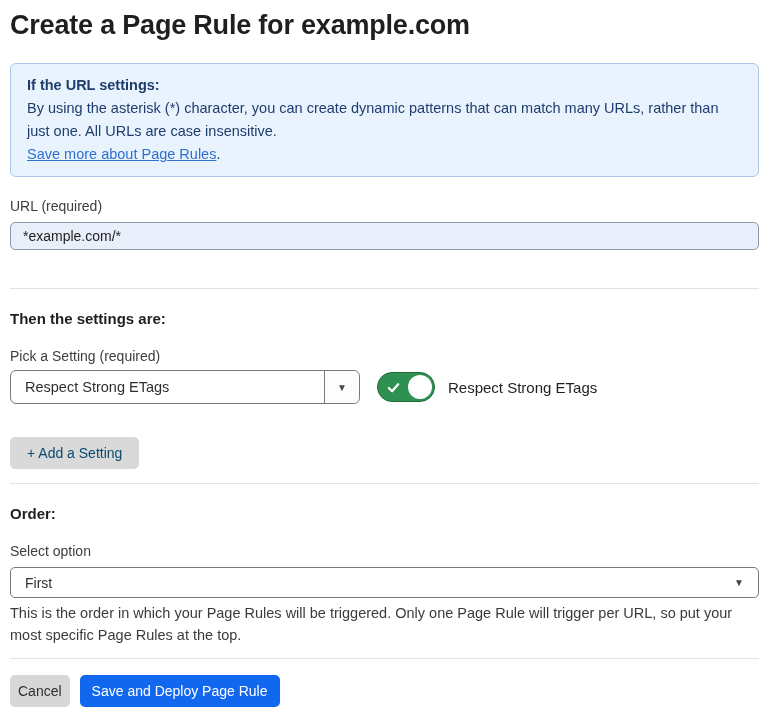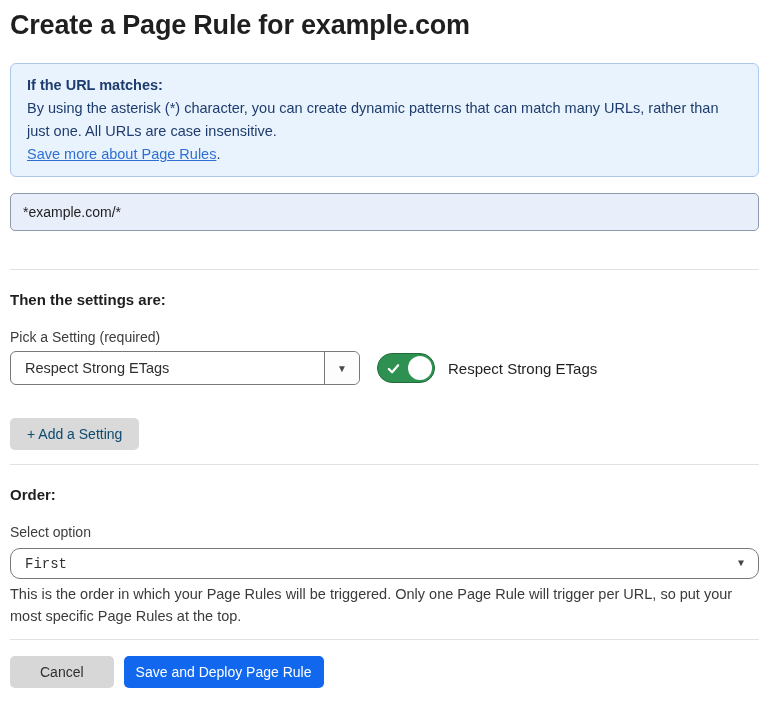--- a/index.html
+++ b/index.html
@@ -14,21 +14,21 @@
   .container{width:769px; height:718px; padding:10px 10px 0 10px;}
 
   .page-title{font-size:27px; font-weight:600; color:var(--text-dark); letter-spacing:-0.2px;}
 
   .info-box{margin-top:22px; background:var(--info-bg); border:1px solid var(--info-border);
     border-radius:6px; padding:10px 16px; color:var(--info-text); font-size:14.5px; line-height:23px;}
   .info-heading{font-weight:700;}
   .info-link{color:var(--link-blue); text-decoration:underline; cursor:pointer;}
 
   .field-label{display:block; margin-top:21px; font-size:14px; color:#3d3d3d;}
-  .url-input{margin-top:16px; width:100%; height:38px; background:var(--url-input-bg);
+  .url-input{margin-top:8px; width:100%; height:28px; background:var(--url-input-bg);
     border:1px solid var(--url-input-border); border-radius:5px; padding:0 12px;
     font-size:14px; color:var(--text-dark); font-family:inherit;}
 
   .divider{border:none; border-top:1px solid var(--divider); height:0;}
   .divider-1{margin-top:38px;} .divider-2{margin-top:14px;} .divider-3{margin-top:12px;}
 
   .section-heading{margin-top:21px; font-size:15px; font-weight:700; color:var(--text-dark);}
 
   .setting-row{display:flex; align-items:center; margin-top:6px;text-align:center;}
   .setting-select{width:350px; height:34px; border:1px solid var(--select-border);
@@ -44,45 +44,46 @@
   .toggle .knob{position:absolute; right:2px; top:2px; width:24px; height:24px;
     background:#fff; border-radius:50%;}
   .toggle .check{position:absolute; left:9px; top:8px; width:13px; height:13px; color:#fff;}
   .toggle-label{margin-left:13px; font-size:15px; color:var(--text-dark);}
 
   .add-btn{margin-top:33px; display:inline-block; background:#d9d9d9; color:#0c4a6e;
     border:none; border-radius:5px; padding:0 17px; height:32px; font-size:14px;
     cursor:pointer; font-family:inherit;}
 
   .order-select{margin-top:8px; width:100%; height:31px; border:1px solid var(--select-border);
-    border-radius:10px; display:flex; align-items:center; padding:0 14px; font-size:14px;
-    color:#2f2f2f; background:#fff; cursor:pointer;font-family:Liberation Mono, monospace;}
+    border-radius:5px; display:flex; align-items:center; padding:0 14px; font-size:14px;
+    color:#2f2f2f; background:#fff; cursor:pointer;}
   .order-select .value{flex:1;}
   .order-select .chev{color:#444; font-size:10px;}
 
   .help-text{margin-top:4px; font-size:14.5px; line-height:22px; color:#3b3b3b;}
 
   .footer{margin-top:16px; display:flex; gap:10px;}
   .btn{border:none; border-radius:5px; height:32px; font-size:14px; cursor:pointer; font-family:inherit;}
-  .btn-gray{background:var(--gray-btn); color:#2f2f2f; padding:0 30px;}
+  .btn-gray{background:var(--gray-btn); color:#2f2f2f; padding:0 8px;}
   .btn-primary{background:var(--primary-blue); color:#fff; padding:0 12px;}
 </style>
 </head>
 <body>
 
 <div class="container">
 
   <h1 class="page-title">Create a Page Rule for example.com</h1>
 
   <aside class="info-box">
-    <div class="info-heading">If the URL matches:</div>
+    <div class="info-heading">If the URL settings:</div>
     <div class="info-body">By using the asterisk (*) character, you can create dynamic patterns that can match many URLs, rather than just one. All URLs are case insensitive.</div>
     <div><a class="info-link">Save more about Page Rules</a><span>.</span></div>
   </aside>
 
+  <label class="field-label">URL (required)</label>
   <input class="url-input" type="text" value="*example.com/*" style="">
 
   <hr class="divider divider-1">
 
   <h2 class="section-heading">Then the settings are:</h2>
 
   <label class="field-label">Pick a Setting (required)</label>
 
   <div class="setting-row">
     <div class="setting-select">

